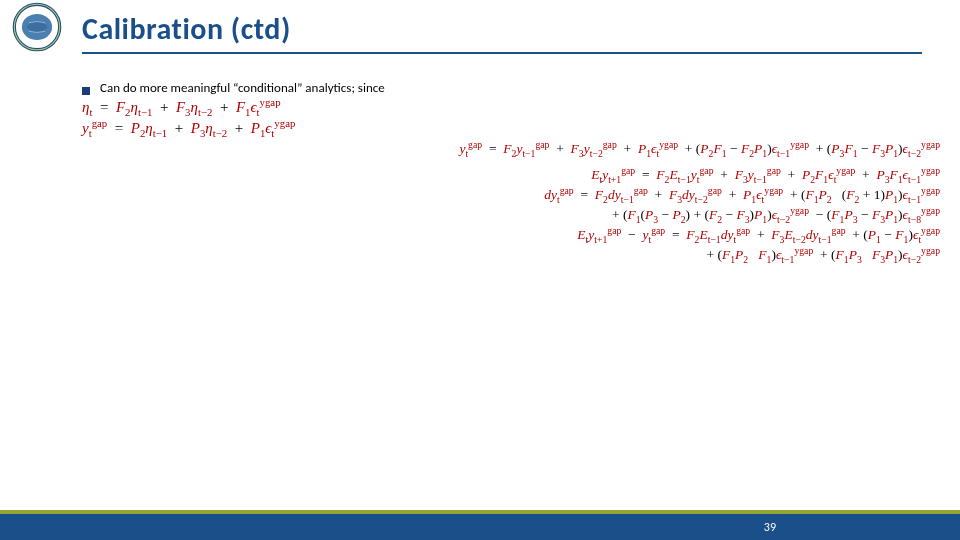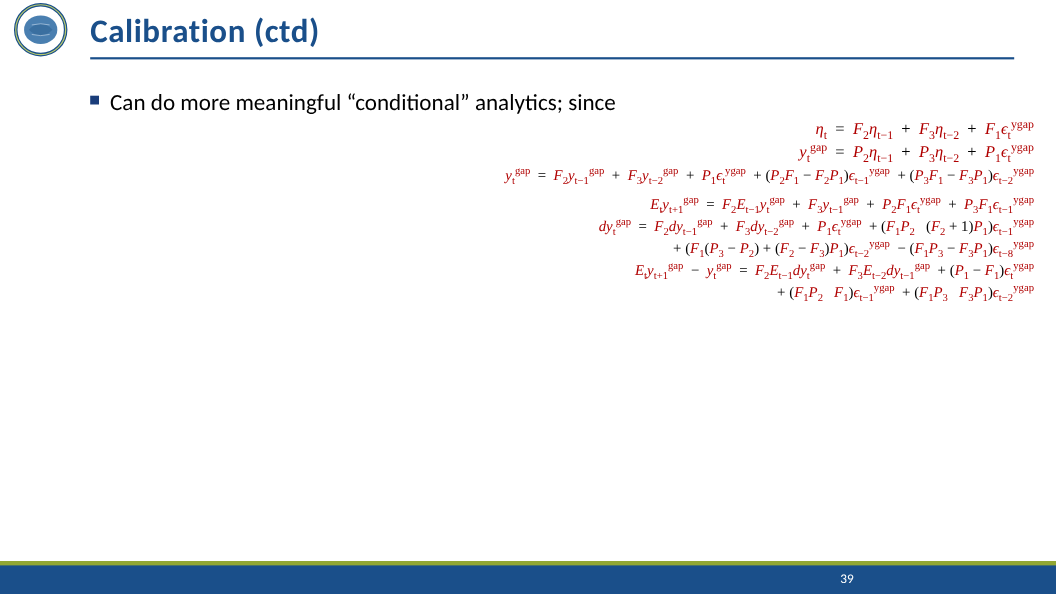--- a/index.html
+++ b/index.html
@@ -2,23 +2,23 @@
 <html><head>
 <meta charset="utf-8">
 <style>
   html,body{margin:0;padding:0;width:960px;height:540px;background:#fff;font-family:"Segoe UI",Calibri,Arial,sans-serif;overflow:hidden}
   .slide{position:relative;width:960px;height:540px;box-sizing:border-box}
   .logo{position:absolute;left:10px;top:0px}
   .logo svg{width:54px;height:54px}
   .title{position:absolute;left:82px;top:10px;font-size:30px;font-weight:700;color:#1a4f8a;letter-spacing:.5px}
   .title-rule{position:absolute;left:82px;top:52px;width:840px;height:2px;background:#1a4f8a}
   .content{position:absolute;left:82px;top:70px;right:20px}
-  .bullet{position:relative;padding-left:18px;margin-top:10px;font-size:21px;color:#000}
+  .bullet{position:relative;padding-left:18px;margin-top:10px;font-size:13px;color:#000}
   .bullet::before{content:"";position:absolute;left:0;top:7px;width:8px;height:8px;background:#1a3d7a}
-  .eq-block{margin-top:4px;text-align:right}
+  .eq-block{margin-top:4px;text-align:left}
   .eq{font-family:"Cambria Math","Times New Roman",serif;white-space:nowrap}
   .eq .v{font-style:italic}
   .eq .red{color:#b00000}
   .eq sup{font-size:.72em;vertical-align:super;line-height:0}
   .eq sub{font-size:.72em;vertical-align:sub;line-height:0}
   .eq-small{font-size:13.5px}
   .eq-med{font-size:15px}
   .footer{position:absolute;left:0;bottom:0;width:792px;height:32px}
   .footer .band1{position:absolute;left:0;bottom:0;width:960px;height:26px;background:#1a4f8a}
   .footer .band2{position:absolute;left:0;bottom:20px;width:960px;height:10px;background:#92a733}

